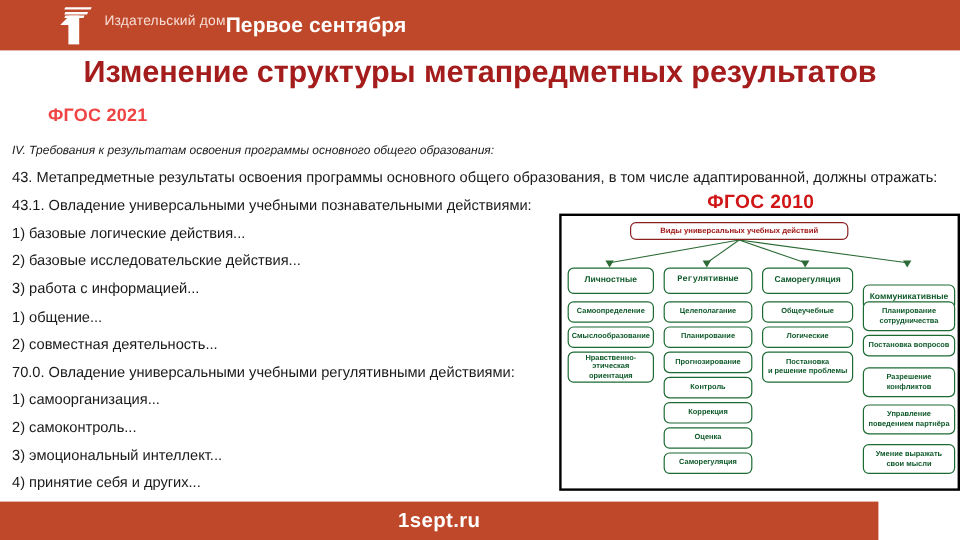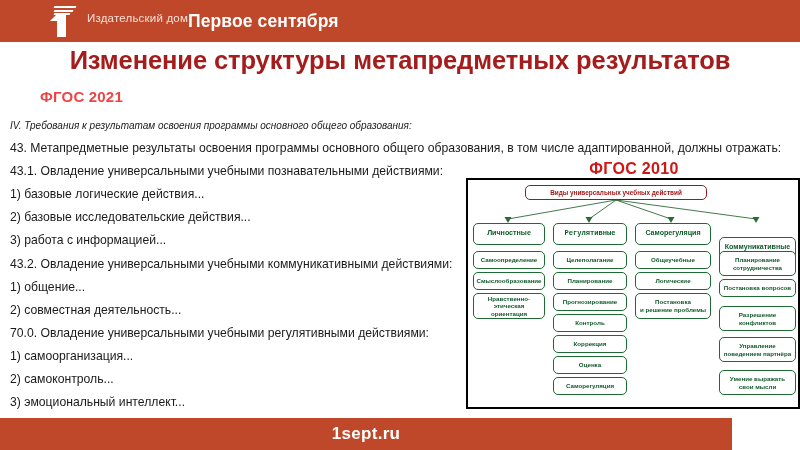--- a/index.html
+++ b/index.html
@@ -216,21 +216,20 @@
   <div class="title">Изменение структуры метапредметных результатов</div>
   <div class="fgos-2021">ФГОС 2021</div>
 
   <div class="body-text">
     <p class="intro">IV. Требования к результатам освоения программы основного общего образования:</p>
     <p>43. Метапредметные результаты освоения программы основного общего образования, в том числе адаптированной, должны отражать:</p>
     <p>43.1. Овладение универсальными учебными познавательными действиями:</p>
     <p>1) базовые логические действия...</p>
     <p>2) базовые исследовательские  действия...</p>
     <p>3) работа с информацией...</p>
-    <p>43.2. Овладение универсальными учебными коммуникативными действиями:</p>
     <p>1) общение...</p>
     <p>2) совместная деятельность...</p>
     <p>70.0. Овладение универсальными учебными регулятивными действиями:</p>
     <p>1) самоорганизация...</p>
     <p>2) самоконтроль...</p>
     <p>3) эмоциональный интеллект...</p>
     <p>4) принятие себя и других...</p>
   </div>
 
   <div class="fgos-2010">ФГОС 2010</div>

